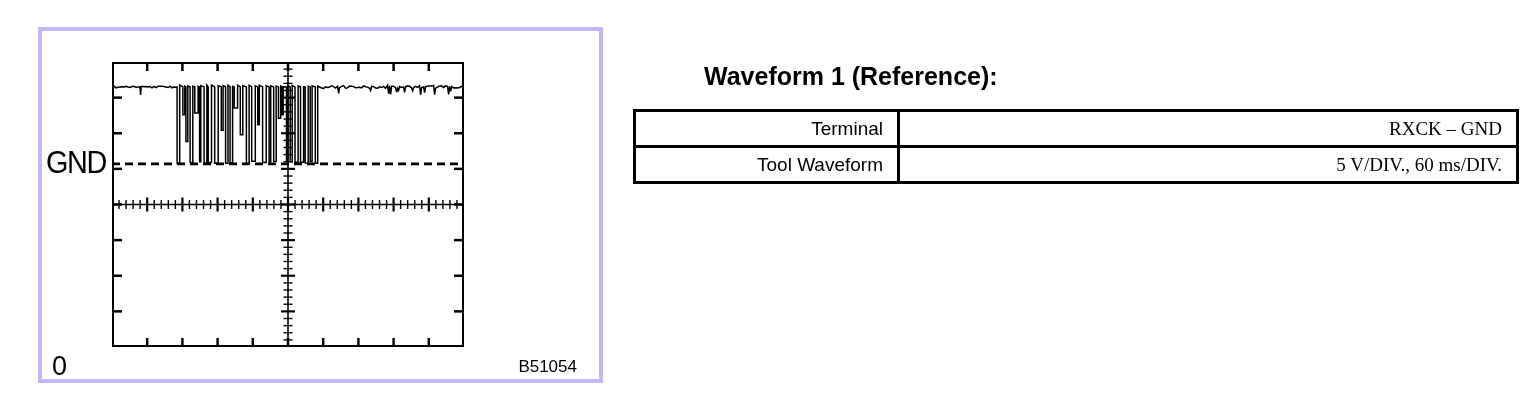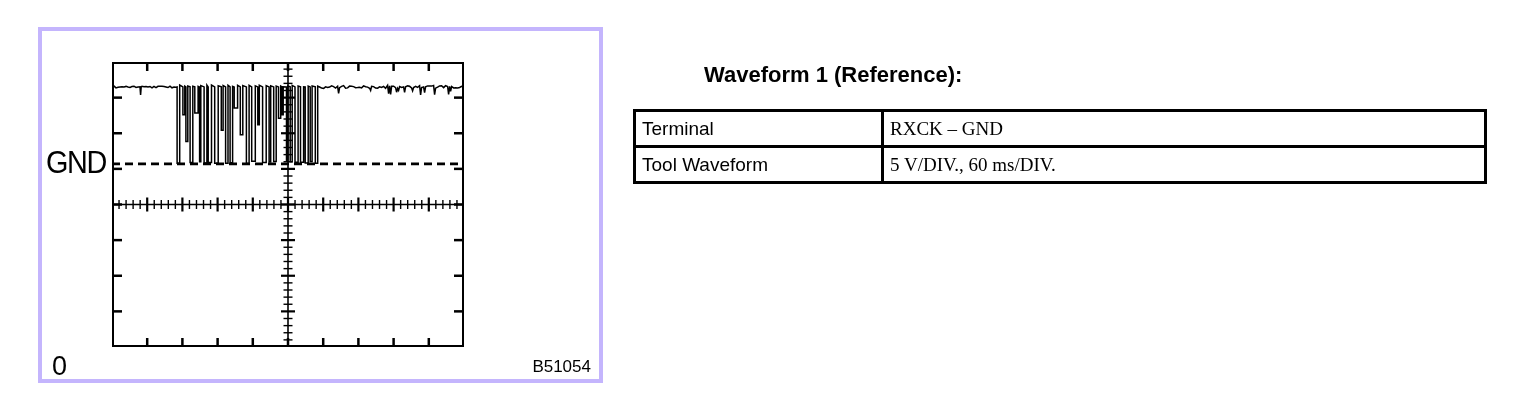--- a/index.html
+++ b/index.html
@@ -11,31 +11,31 @@
     position:absolute;left:38px;top:27px;width:557px;height:348px;
     border:4px solid #c4b5fd;background:#fff;
   }
   .scope-svg{position:absolute;left:70px;top:31px;}
   .gnd-label{
     position:absolute;left:4px;top:116px;
     font-size:31px;letter-spacing:-1.5px;line-height:1;
     transform:scaleX(0.93);transform-origin:left center;
   }
   .zero-label{position:absolute;left:10px;top:322px;font-size:27px;line-height:1;}
-  .ref-code{position:absolute;right:8px;bottom:4px;font-size:17px;line-height:1;margin-left:29px;}
+  .ref-code{position:absolute;right:22px;bottom:4px;font-size:17px;line-height:1;margin-left:29px;}
 
   
-  .wf-title{position:absolute;left:704px;top:62px;font-size:22px;font-weight:bold;white-space:nowrap;}
+  .wf-title{position:absolute;left:704px;top:62px;font-size:25px;font-weight:bold;white-space:nowrap;}
   .ref-table{
     position:absolute;left:633px;top:109px;
     border-collapse:collapse;table-layout:fixed;background:#fff;
   }
   .ref-table td{
-    border:3px solid #000;height:33px;padding:0 6px;
-    text-align:left;vertical-align:middle;
+    border:3px solid #000;height:33px;padding:0 14px;
+    text-align:right;vertical-align:middle;
     font-size:19px;white-space:nowrap;overflow:hidden;
   }
   .col-label{width:233px;}
   .col-value{width:588px;font-family:Liberation Serif, serif;}
 </style>
 </head>
 <body>
 
 <div class="canvas">
 

